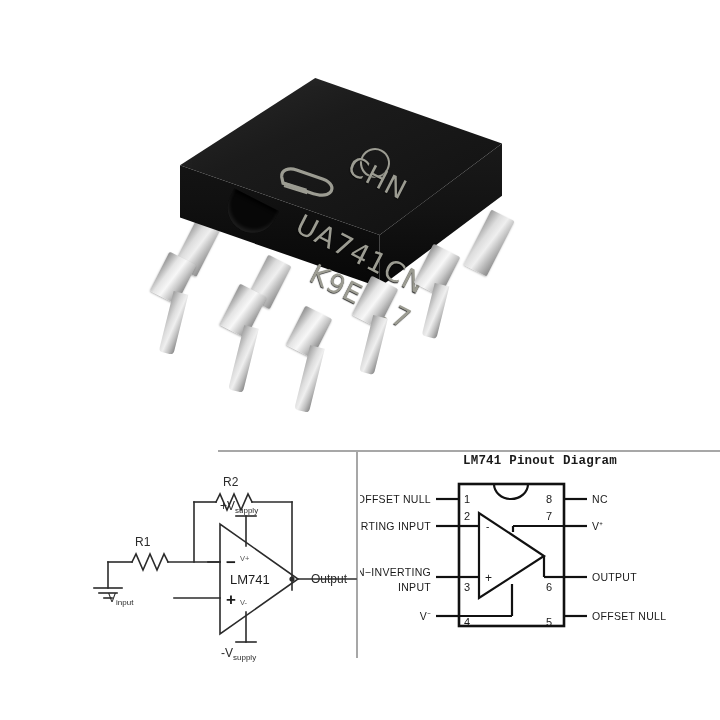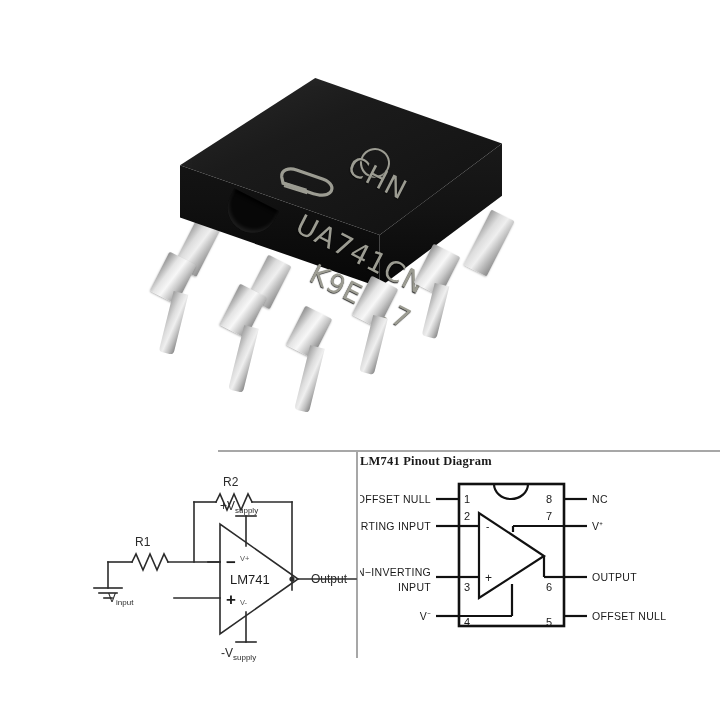--- a/index.html
+++ b/index.html
@@ -181,21 +181,22 @@
   .po-num {
     font-family: "Liberation Sans", sans-serif;
     font-size: 11px;
     fill: #1a1a1a;
   }
   #pinout-title {
     position: absolute;
     left: 360px;
     top: 14px;
     width: 360px;
-    font-family: Liberation Serif, serif;
+    text-align: center;
+    font-family: Liberation Mono, monospace;
     font-size: 12.5px;
     font-weight: bold;
     color: #1a1a1a;
     letter-spacing: 0.2px;
   }
 </style>
 </head>
 <body>
 
 <div id="photo-panel">

